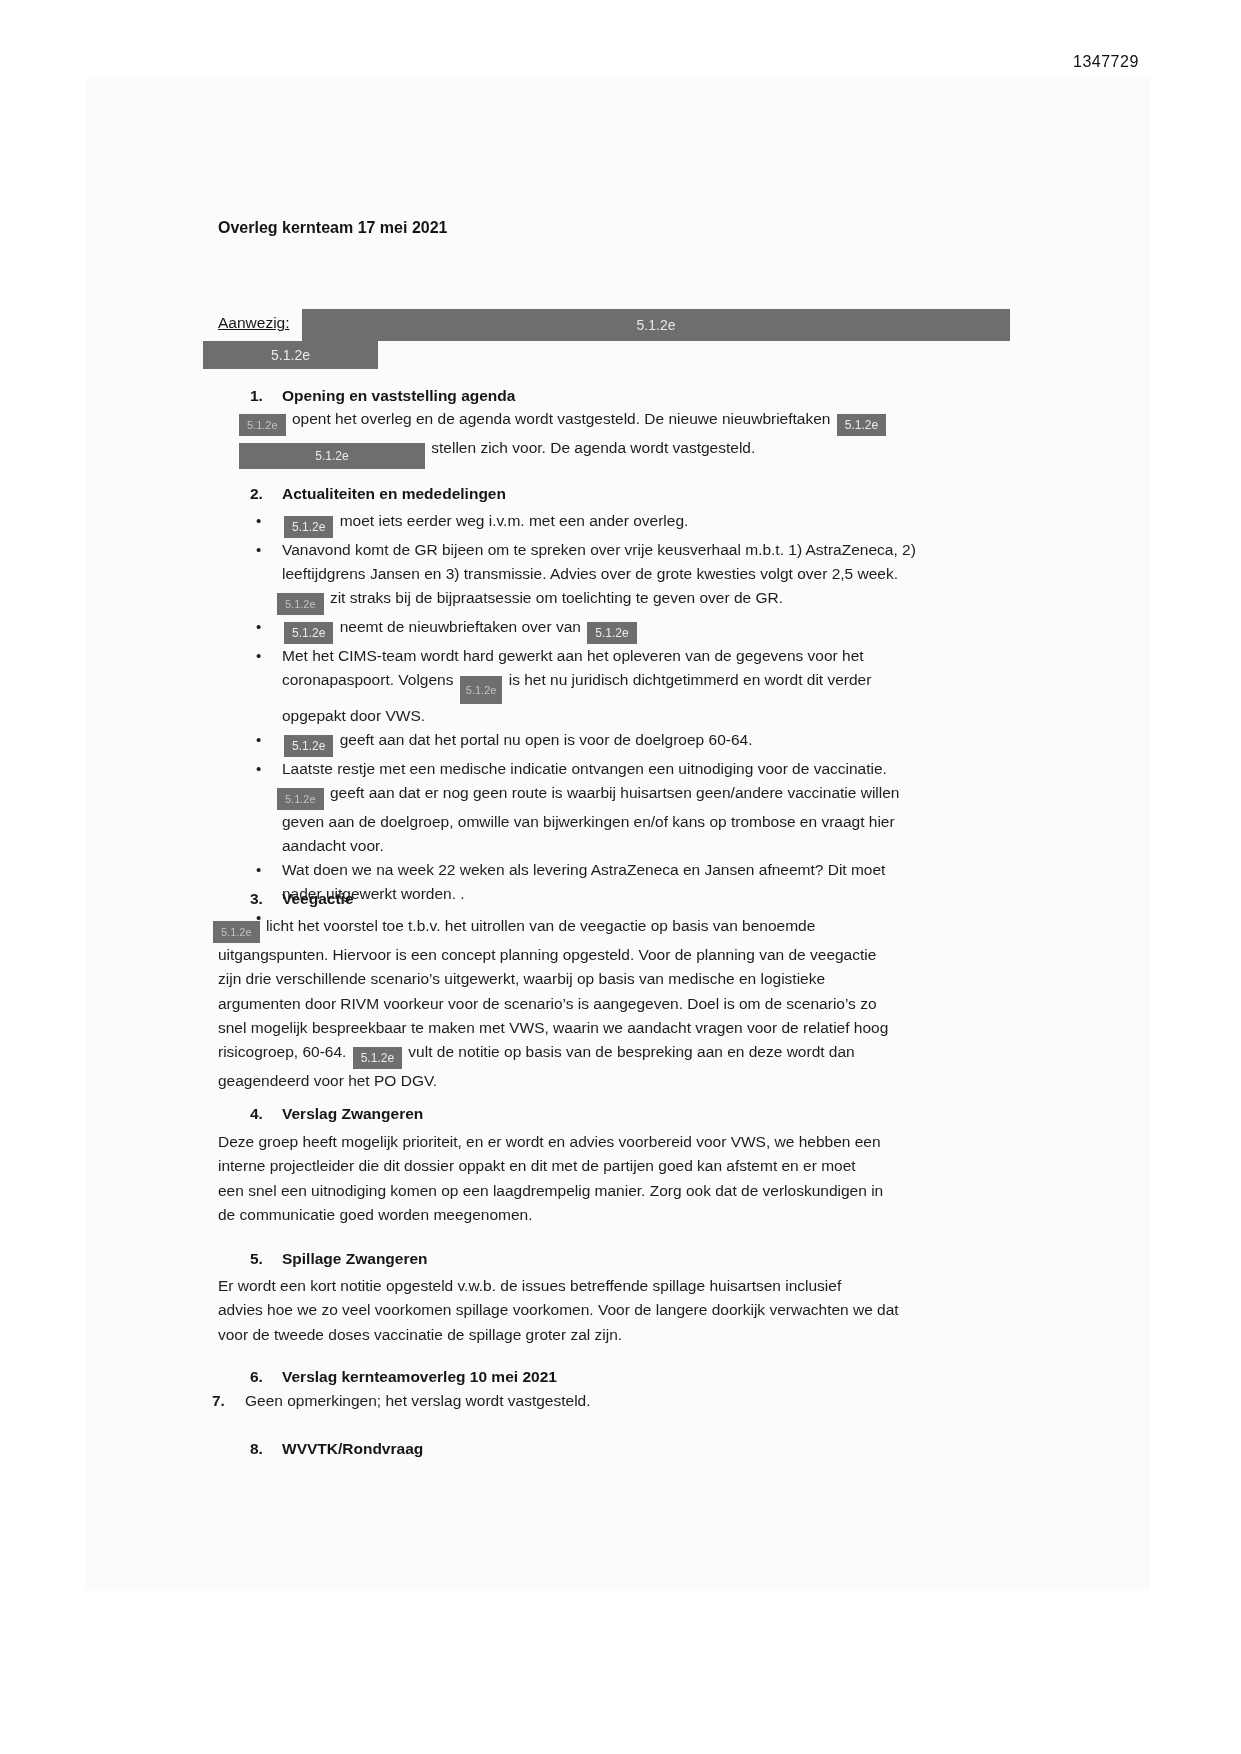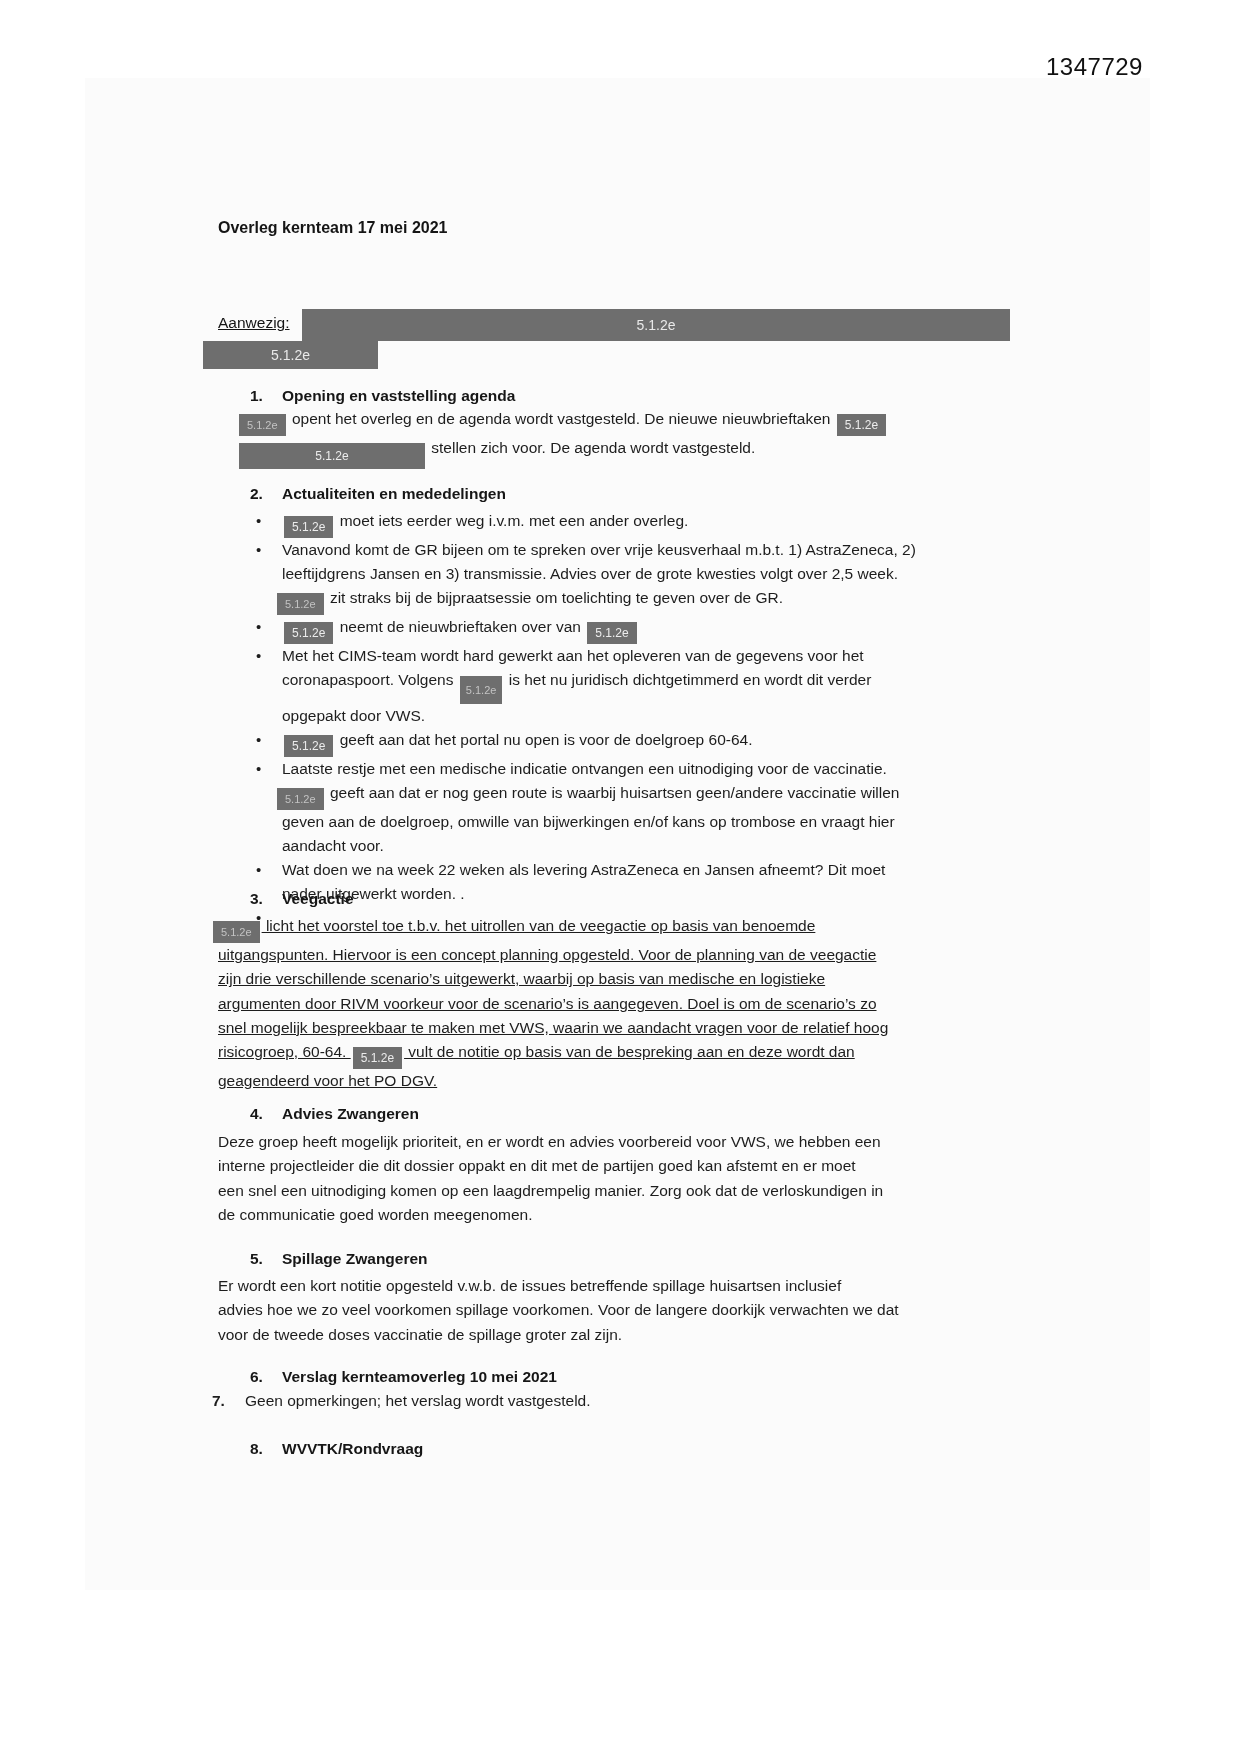--- a/index.html
+++ b/index.html
@@ -2,21 +2,21 @@
 <html><head>
 <meta charset="utf-8">
 <style>
   html,body{margin:0;padding:0;background:#ffffff;}
   #doc{
     position:relative;width:1241px;height:1754px;background:#ffffff;
     font-family:"Liberation Sans","DejaVu Sans",sans-serif;
     color:#1d1d1d;overflow:hidden;
   }
   .page-shade{position:absolute;left:85px;top:78px;width:1065px;height:1512px;background:#fbfbfb;}
-  .doc-number{position:absolute;left:1046px;top:53px;font-size:24px;color:#111;letter-spacing:0.5px;}
+  .doc-number{position:absolute;left:1073px;top:53px;font-size:16px;color:#111;letter-spacing:0.5px;}
   .title{position:absolute;left:218px;top:219px;font-size:16px;font-weight:bold;color:#151515;}
   .attendees-label{position:absolute;left:218px;top:314px;font-size:15.5px;text-decoration:underline;color:#151515;}
   .bar{position:absolute;background:#6e6e6e;color:#e9e9e9;font-size:14px;
        display:flex;align-items:center;justify-content:center;}
   .bar-1{left:302px;top:309px;width:708px;height:32px;}
   .bar-2{left:203px;top:341px;width:175px;height:28px;}
   .sec-head{position:absolute;font-size:15.5px;font-weight:bold;color:#161616;white-space:nowrap;}
   .sec-head .num{display:inline-block;width:32px;}
   .para{position:absolute;font-size:15.5px;line-height:24.3px;color:#1d1d1d;}
   .para .line{white-space:nowrap;}
@@ -77,31 +77,31 @@
     <div class="bline b-start"><span>Laatste restje met een medische indicatie ontvangen een uitnodiging voor de vaccinatie.</span></div>
     <div class="bline"><span class="chip chip-dim chip-flush">5.1.2e</span><span> geeft aan dat er nog geen route is waarbij huisartsen geen/andere vaccinatie willen</span></div>
     <div class="bline"><span>geven aan de doelgroep, omwille van bijwerkingen en/of kans op trombose en vraagt hier</span></div>
     <div class="bline"><span>aandacht voor.</span></div>
     <div class="bline b-start"><span>Wat doen we na week 22 weken als levering AstraZeneca en Jansen afneemt? Dit moet</span></div>
     <div class="bline"><span>nader uitgewerkt worden. .</span></div>
     <div class="bline b-start"></div>
   </div>
 
   <div class="sec-head" style="left:250px;top:890px;"><span class="num">3.</span><span>Veegactie</span></div>
-  <div class="para" style="left:218px;top:914px;text-decoration:underline;">
+  <div class="para" style="left:218px;top:914px;">
     <div class="line"><span class="chip chip-dim chip-flush">5.1.2e</span><span> licht het voorstel toe t.b.v. het uitrollen van de veegactie op basis van benoemde</span></div>
     <div class="line"><span>uitgangspunten. Hiervoor is een concept planning opgesteld. Voor de planning van de veegactie</span></div>
     <div class="line"><span>zijn drie verschillende scenario’s uitgewerkt, waarbij op basis van medische en logistieke</span></div>
     <div class="line"><span>argumenten door RIVM voorkeur voor de scenario’s is aangegeven. Doel is om de scenario’s zo</span></div>
     <div class="line"><span>snel mogelijk bespreekbaar te maken met VWS, waarin we aandacht vragen voor de relatief hoog</span></div>
     <div class="line"><span>risicogroep, 60-64. </span><span class="chip">5.1.2e</span><span> vult de notitie op basis van de bespreking aan en deze wordt dan</span></div>
     <div class="line"><span>geagendeerd voor het PO DGV.</span></div>
   </div>
 
-  <div class="sec-head" style="left:250px;top:1105px;"><span class="num">4.</span><span>Advies Zwangeren</span></div>
+  <div class="sec-head" style="left:250px;top:1105px;"><span class="num">4.</span><span>Verslag Zwangeren</span></div>
   <div class="para" style="left:218px;top:1130px;">
     <div class="line"><span>Deze groep heeft mogelijk prioriteit, en er wordt en advies voorbereid voor VWS, we hebben een</span></div>
     <div class="line"><span>interne projectleider die dit dossier oppakt en dit met de partijen goed kan afstemt en er moet</span></div>
     <div class="line"><span>een snel een uitnodiging komen  op een laagdrempelig manier. Zorg ook dat de verloskundigen in</span></div>
     <div class="line"><span>de communicatie goed worden meegenomen.</span></div>
   </div>
 
   <div class="sec-head" style="left:250px;top:1250px;"><span class="num">5.</span><span>Spillage Zwangeren</span></div>
   <div class="para" style="left:218px;top:1274px;">
     <div class="line"><span>Er wordt een kort notitie opgesteld v.w.b. de issues betreffende spillage huisartsen inclusief</span></div>

